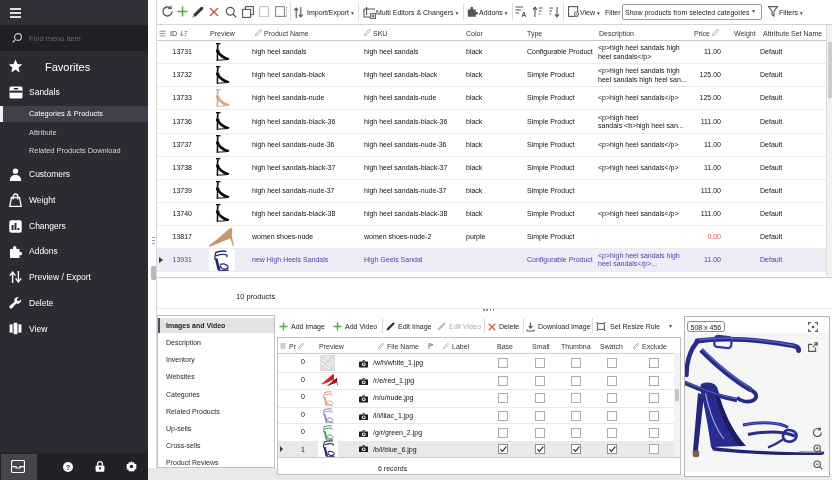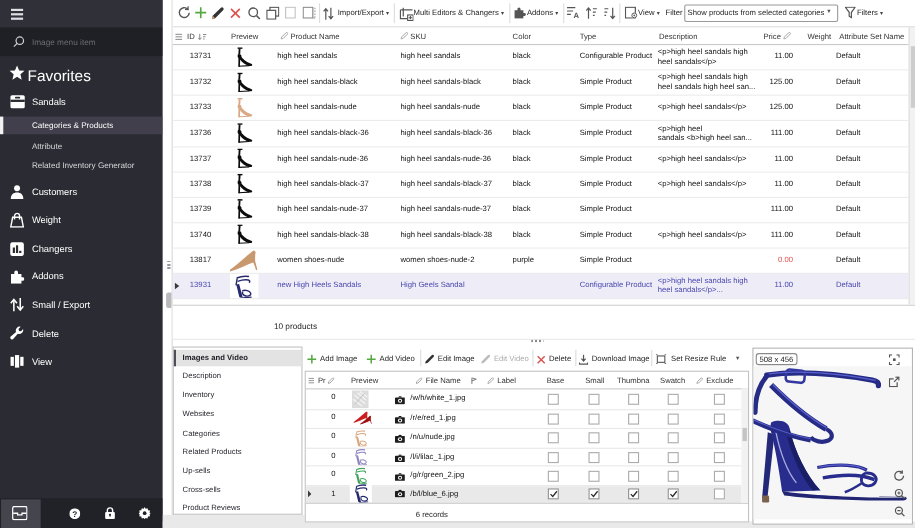--- a/index.html
+++ b/index.html
@@ -14,40 +14,40 @@
 <div class="a" style="left:0;top:25px;width:148px;height:26px;background:#1f2026"></div>
 
 <div class="a" style="left:10px;top:8px;width:11px;height:2px;background:#dfe0e4"></div>
 <div class="a" style="left:10px;top:12px;width:11px;height:2px;background:#dfe0e4"></div>
 <div class="a" style="left:10px;top:16px;width:11px;height:2px;background:#dfe0e4"></div>
 
 <svg class="a" style="left:11px;top:32px" width="12" height="12" viewBox="0 0 12 12">
  <circle cx="7" cy="5" r="3.4" fill="none" stroke="#cfd0d4" stroke-width="1.1"></circle>
  <line x1="1.6" y1="10.4" x2="4.6" y2="7.4" stroke="#cfd0d4" stroke-width="1.1"></line>
 </svg>
-<div class="tx" style="left:29px;top:34.5px;font-size:7.5px;color:#6b6c74">Image menu item</div>
+<div class="tx" style="left:29px;top:34.5px;font-size:7.5px;color:#6b6c74">Find menu item</div>
 
 <div class="a" style="left:0;top:105.5px;width:148px;height:16.5px;background:#413f4b"></div>
 <div class="a" style="left:0;top:105.5px;width:2.5px;height:16.5px;background:#f2f2f2"></div>
 
 <svg class="a" style="left:8px;top:59px" width="15" height="14" viewBox="0 0 15 14">
  <path d="M7.5 0.5 L9.4 5 L14.3 5.4 L10.6 8.6 L11.7 13.4 L7.5 10.8 L3.3 13.4 L4.4 8.6 L0.7 5.4 L5.6 5 Z" fill="#fff"></path>
 </svg>
-<div class="tx" style="left:25px;top:62px;font-size:14px;color:#fff">Favorites</div>
+<div class="tx" style="left:45px;top:62px;font-size:11px;color:#fff">Favorites</div>
 
 <svg class="a" style="left:9px;top:86px" width="14" height="13" viewBox="0 0 14 13">
  <rect x="0.5" y="0.5" width="13" height="12" rx="1.5" fill="#fff"></rect>
  <rect x="0.5" y="4.6" width="13" height="2.1" fill="#2b2c33"></rect>
  <rect x="4.6" y="2" width="4.8" height="1.6" rx="0.8" fill="#2b2c33"></rect>
 </svg>
 <div class="tx" style="left:29px;top:88px;font-size:8.5px;color:#fff">Sandals</div>
 
 <div class="tx" style="left:29px;top:110px;font-size:7.4px;color:#fdfdfd">Categories &amp; Products</div>
 <div class="tx" style="left:29px;top:129px;font-size:7.4px;color:#d6d6da">Attribute</div>
-<div class="tx" style="left:29px;top:147px;font-size:7.4px;color:#d6d6da">Related Inventory Generator</div>
+<div class="tx" style="left:29px;top:147px;font-size:7.4px;color:#d6d6da">Related Products Download</div>
 
 <svg class="a" style="left:9px;top:168px" width="13" height="13" viewBox="0 0 13 13">
  <circle cx="6.5" cy="3.2" r="2.7" fill="#fff"></circle>
  <path d="M0.8 13 C0.8 8.8 3.2 7 6.5 7 C9.8 7 12.2 8.8 12.2 13 Z" fill="#fff"></path>
 </svg>
 <div class="tx" style="left:29px;top:170px;font-size:8.5px;color:#fff">Customers</div>
 
 <svg class="a" style="left:9px;top:193px" width="13" height="14" viewBox="0 0 13 14">
  <path d="M2.5 4.5 L10.5 4.5 L12.2 13.3 L0.8 13.3 Z" fill="none" stroke="#fff" stroke-width="1.3"></path>
  <path d="M4.2 6.5 L4.2 3.4 C4.2 2 5.2 1 6.5 1 C7.8 1 8.8 2 8.8 3.4 L8.8 6.5" fill="none" stroke="#fff" stroke-width="1.3"></path>
@@ -66,21 +66,21 @@
  <path d="M1 4 L4 4 L4 2.6 A1.7 1.7 0 1 1 7.4 2.6 L7.4 4 L10.5 4 L10.5 7 L11.8 7 A1.6 1.6 0 1 1 11.8 10.2 L10.5 10.2 L10.5 13 L1 13 Z" fill="#fff"></path>
 </svg>
 <div class="tx" style="left:29px;top:247px;font-size:8.5px;color:#fff">Addons</div>
 
 <svg class="a" style="left:9px;top:270px" width="13" height="14" viewBox="0 0 13 14">
  <path d="M3.6 13 L3.6 3.2" stroke="#fff" stroke-width="1.4" fill="none"></path>
  <path d="M0.8 5.6 L3.6 2.2 L6.4 5.6" fill="none" stroke="#fff" stroke-width="1.4"></path>
  <path d="M9.4 1 L9.4 10.8" stroke="#fff" stroke-width="1.4" fill="none"></path>
  <path d="M6.6 8.4 L9.4 11.8 L12.2 8.4" fill="none" stroke="#fff" stroke-width="1.4"></path>
 </svg>
-<div class="tx" style="left:29px;top:273px;font-size:8.5px;color:#fff">Small / Export</div>
+<div class="tx" style="left:29px;top:273px;font-size:8.5px;color:#fff">Preview / Export</div>
 
 <svg class="a" style="left:9px;top:296px" width="13" height="13" viewBox="0 0 13 13">
  <path d="M12 3.2 A3.6 3.6 0 0 1 7.2 7.4 L3.2 12 A1.6 1.6 0 0 1 0.8 9.8 L5.6 5.8 A3.6 3.6 0 0 1 9.8 1 L7.8 3 L8.4 4.8 L10.2 5.2 Z" fill="#fff"></path>
 </svg>
 <div class="tx" style="left:29px;top:299px;font-size:8.5px;color:#fff">Delete</div>
 
 <svg class="a" style="left:9px;top:322px" width="13" height="13" viewBox="0 0 13 13">
  <rect x="0.6" y="2.4" width="3" height="8.2" fill="#fff"></rect>
  <rect x="4.6" y="0.8" width="3.8" height="11.4" fill="#fff"></rect>
  <rect x="9.4" y="2.4" width="3" height="8.2" fill="#fff"></rect>
@@ -398,21 +398,21 @@
   </svg>
 <div class="tx" style="left:252px;top:256px;font-size:7px;color:#4946ad">new High Heels Sandals</div>
 <div class="tx" style="left:364px;top:256px;font-size:7px;color:#4946ad">High Geels Sandal</div>
 <div class="tx" style="left:527px;top:256px;font-size:7px;color:#4946ad">Configurable Product</div>
 <div class="tx" style="left:598px;top:251.5px;font-size:7px;color:#4946ad">&lt;p&gt;high heel sandals high</div>
 <div class="tx" style="left:598px;top:260px;font-size:7px;color:#4946ad">heel sandals&lt;/p&gt;...</div>
 <div class="tx" style="left:680px;top:256px;width:41px;text-align:right;font-size:7px;color:#4946ad">11.00</div>
 <div class="tx" style="left:760px;top:256px;font-size:7px;color:#4946ad">Default</div>
 
 <div class="a" style="left:157px;top:276.5px;width:675px;height:31px;background:#fff;border-top:1px solid #cfcfcf"></div>
-<div class="tx" style="left:249px;top:293px;font-size:7.5px;color:#222">10 products</div>
+<div class="tx" style="left:236px;top:293px;font-size:7.5px;color:#222">10 products</div>
 <div class="a" style="left:157px;top:307.5px;width:675px;height:1px;background:#e9e9e9"></div>
 <div class="a" style="left:483px;top:309px;width:11px;height:2.4px;
  background:repeating-linear-gradient(90deg,#8a8a8a 0,#8a8a8a 1.6px,transparent 1.6px,transparent 3.4px)"></div>
 
 <div class="a" style="left:148px;top:474px;width:684px;height:6px;background:#e9e9e9"></div>
 <div class="a" style="left:148px;top:468px;width:129px;height:12px;background:#e9e9e9"></div>
 
 <div class="a" style="left:156.5px;top:315px;width:118px;height:152.5px;background:#fff;border:1px solid #c2c2c2;box-sizing:border-box"></div>
 <div class="a" style="left:157.5px;top:317.5px;width:116px;height:15px;background:#e3e3e3"></div>
 <div class="a" style="left:157.5px;top:317.5px;width:2.6px;height:15px;background:#4e4e58"></div>

